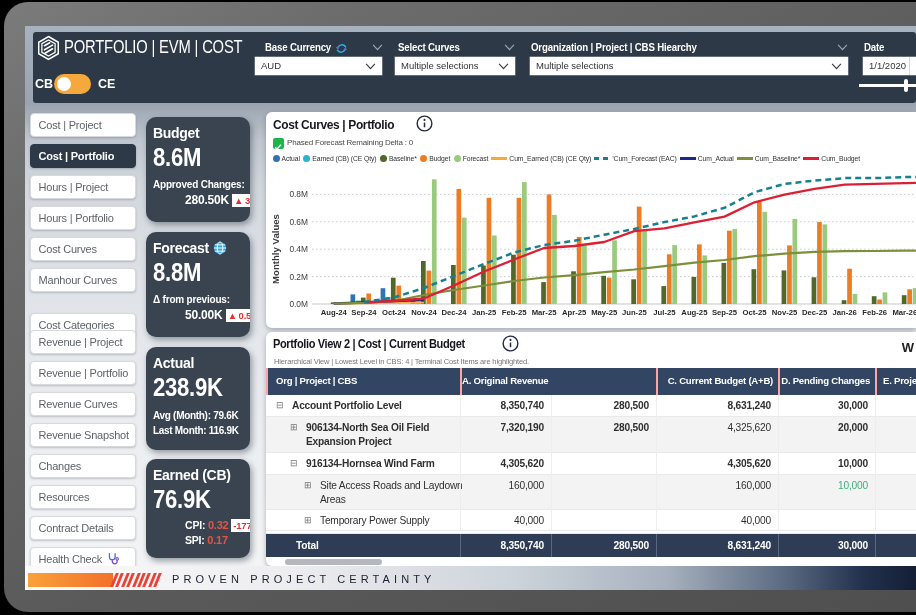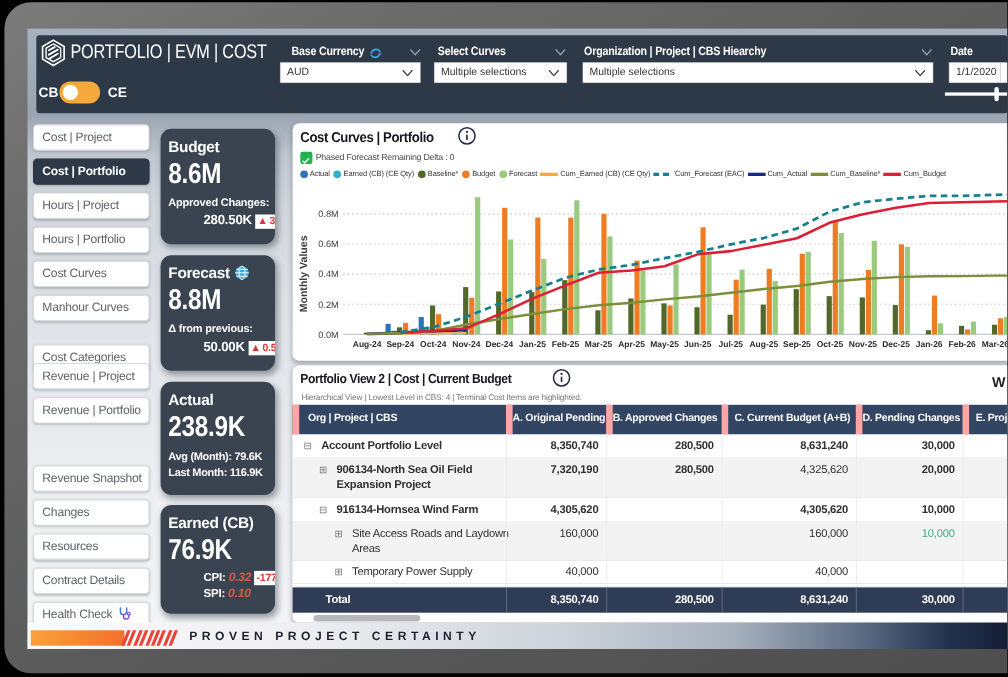--- a/index.html
+++ b/index.html
@@ -23,50 +23,50 @@
   border-radius:4px; font-size:11px; color:#5f6368; line-height:22px; padding-left:8px; letter-spacing:-.2px;
   box-shadow:0 1px 2px rgba(50,60,70,.25); white-space:nowrap; overflow:hidden; }
 .btn.sel { background:#2d3947; color:#fff; font-weight:700; border-color:#2d3947; }
 .kpi { position:absolute; left:121px; width:104px; background:#3a4451; border-radius:10px;
   color:#fff; padding:8px 0 0 7px; box-shadow:2px 3px 6px rgba(40,50,60,.45); overflow:hidden; }
 .kt { font-size:14px; font-weight:700; letter-spacing:-.3px; }
 .kv { font-size:26px; font-weight:700; margin-top:1px; letter-spacing:-.3px; transform:scaleX(.85); transform-origin:left; }
 .ks { font-size:10px; font-weight:700; margin-top:6px; white-space:nowrap; letter-spacing:-.2px; }
 .kn { font-size:12px; font-weight:700; margin-top:3px; white-space:nowrap; letter-spacing:-.2px;margin-left:32px; }
 .badge { background:#fff; color:#e03232; font-size:9.5px; font-weight:700; padding:1px 2px; letter-spacing:-.2px; }
-.redtx { color:#e0564a; font-size:11px;font-style:italic; }
+.redtx { color:#e0564a; font-size:11px; }
 .panel { position:absolute; left:241px; width:650px; background:#fff; border-radius:6px 0 0 6px;
   box-shadow:0 2px 5px rgba(50,60,70,.35); }
 .ptitle { position:absolute; left:7px; top:5px; font-size:13px; font-weight:700; color:#17171f; letter-spacing:-.4px; transform:scaleX(.92); transform-origin:left; white-space:nowrap; }
 .chk { position:absolute; left:7px; top:26px; width:10.5px; height:10.5px; background:#1fb44b; border-radius:2px; }
 .chktxt { position:absolute; left:21px; top:26px; font-size:8px; letter-spacing:-.2px; color:#4a4a4a; }
 .legend { position:absolute; left:3px; top:43px; right:0; display:flex; align-items:center;
   font-size:6.8px; color:#333; white-space:nowrap; letter-spacing:-.1px; }
 .ldot { width:7px; height:7px; border-radius:50%; margin:0 2px 0 3.5px; flex:none; }
 .lline { width:16px; height:2.4px; margin:0 2px 0 3px; flex:none; }
 .chartsvg { position:absolute; left:0; top:0; }
 .sub { position:absolute; left:8px; top:25px; font-size:7.5px; letter-spacing:-.15px; color:#767676; }
 .throw { position:absolute; left:0; top:36px; width:650px; height:27px; background:#324563; }
 .thc { position:absolute; top:0; height:27px; color:#fff; font-size:9.6px; font-weight:700;
-  line-height:26px; text-align:right; padding-right:5px; border-left:6px solid #fca5a5; letter-spacing:-.25px; white-space:nowrap; }
+  line-height:26px; text-align:right; padding-right:5px; border-left:2px solid #fca5a5; letter-spacing:-.25px; white-space:nowrap; }
 .trow { position:absolute; left:0; width:650px; border-bottom:1px solid #e9e9e9; }
 .tcell { position:absolute; top:4px; font-size:10.2px; color:#303030; line-height:14px; white-space:nowrap; letter-spacing:-.2px; }
 .exp { position:absolute; top:5px; font-size:9px; color:#777; }
 .grn { color:#3fae7c !important; }
 .totrow { position:absolute; left:0; top:202px; width:650px; height:23px; background:#2e3c55; }
 .totrow .tcell { top:5px; }
 .tvd { position:absolute; top:0; width:1px; height:23px; background:#5a6880; }
 .bvline { position:absolute; top:63px; width:1px; height:139px; background:#ededed; }
 .sthumb { position:absolute; left:19px; top:227px; width:97px; height:6px; background:#b4b8bd; border-radius:3px; }
 .footer { position:absolute; left:0; top:540px; width:891px; height:24px;
   background:linear-gradient(90deg,#fbfbfc 0%,#ededf0 30%,#ccd3da 55%,#a7b1be 72%,#5c6c83 85%,#22314d 94%,#141f36 100%); }
 .obar { position:absolute; left:3px; top:7px; width:85px; height:14px;
   background:linear-gradient(90deg,#f9a13b,#f3702a); }
 .stripe { position:absolute; top:7px; width:3px; height:14px; background:#ea4335; transform:skewX(-22deg); }
-.ftext { position:absolute; left:147px; top:7px; font-size:11px; font-weight:700; letter-spacing:4.1px; color:#1b2130; }
+.ftext { position:absolute; left:147px; top:7px; font-size:11px; font-weight:400; letter-spacing:4.1px; color:#1b2130; }
 </style></head>
 <body>
 <div id="stage">
   <div class="bezel"></div>
   <div class="screen">
     <div class="hdr">
       <svg width="23" height="26" viewBox="0 0 40 44" style="position:absolute;left:4px;top:3px">
 <path d="M20 2 37 12 V32 L20 42 3 32 V12 Z" fill="none" stroke="#fff" stroke-width="2.6"></path>
 <path d="M20 8 31.5 14.5 V29.5 L20 36 8.5 29.5 V14.5 Z" fill="none" stroke="#fff" stroke-width="2.2"></path>
 <path d="M13 18 l9 -5 M13 25 l14 -8 M14 31 l13 -7.5" stroke="#fff" stroke-width="3" stroke-linecap="round"></path>
@@ -111,20 +111,21 @@
     </div>
     <div class="btn" style="top:86.5px">Cost | Project</div>
       <div class="btn sel" style="top:117.5px">Cost | Portfolio</div>
       <div class="btn" style="top:148.6px">Hours | Project</div>
       <div class="btn" style="top:210.7px">Cost Curves</div>
       <div class="btn" style="top:179.7px">Hours | Portfolio</div>
       <div class="btn" style="top:241.8px">Manhour Curves</div>
       <div class="btn" style="top:287px">Cost Categories</div>
       <div class="btn" style="top:303.9px">Revenue | Project</div>
       <div class="btn" style="top:334.9px">Revenue | Portfolio</div>
+      <div class="btn" style="top:365.9px">Revenue Curves</div>
       <div class="btn" style="top:397.0px">Revenue Snapshot</div>
       <div class="btn" style="top:459.1px">Resources</div>
       <div class="btn" style="top:428.1px">Changes</div>
       <div class="btn" style="top:490.2px">Contract Details</div>
       <div class="btn" style="top:521.2px">Health Check<svg width="13" height="13" viewBox="0 0 16 16" style="margin-left:5px;vertical-align:-2px">
           <path d="M3 2v4a3.5 3.5 0 0 0 7 0V2" fill="none" stroke="#4a6fd4" stroke-width="1.6" stroke-linecap="round"></path>
           <path d="M6.5 9.5v2a3 3 0 0 0 6 0v-1.5" fill="none" stroke="#7a4fd4" stroke-width="1.6" stroke-linecap="round"></path>
           <circle cx="12.5" cy="8.5" r="1.6" fill="none" stroke="#7a4fd4" stroke-width="1.3"></circle>
         </svg></div>
 
@@ -149,21 +150,21 @@
 <div class="kpi" style="top:321px;height:103px">
   <div class="kt">Actual</div>
   <div class="kv">238.9K</div>
   <div class="ks" style="margin-top:7px;font-size:10px;letter-spacing:-.3px">Avg (Month): 79.6K</div>
   <div class="ks" style="margin-top:4px;font-size:10px;letter-spacing:-.3px">Last Month: 116.9K</div>
 </div>
 <div class="kpi" style="top:433px;height:99px">
   <div class="kt">Earned (CB)</div>
   <div class="kv">76.9K</div>
   <div class="kn" style="margin-top:4px;font-size:10.5px">CPI: <span class="redtx">0.32</span> <span class="badge">-177.20%</span></div>
-  <div class="kn" style="margin-top:3px;font-size:10.5px">SPI: <span class="redtx">0.10</span></div>
+  <div class="kn" style="margin-top:3px;font-size:10.5px">SPI: <span class="redtx">0.17</span></div>
 </div>
     <div class="panel" style="top:86px;height:216px">
       <div class="ptitle">Cost Curves | Portfolio</div>
       <svg width="17" height="17" viewBox="0 0 18 18" style="position:absolute;left:150px;top:3px">
           <circle cx="9" cy="9" r="7.8" fill="none" stroke="#252b45" stroke-width="1.5"></circle>
           <line x1="9" y1="8" x2="9" y2="13" stroke="#252b45" stroke-width="1.6"></line>
           <circle cx="9" cy="5.2" r="1.1" fill="#252b45"></circle>
         </svg>
       <div class="chk"><svg width="10" height="10" viewBox="0 0 12 12">
             <path d="M2.5 6.2 L4.8 8.4 L9.5 3.4" fill="none" stroke="#fff" stroke-width="1.7"></path>
@@ -297,22 +298,21 @@
       <svg width="17" height="17" viewBox="0 0 18 18" style="position:absolute;left:236px;top:3px">
           <circle cx="9" cy="9" r="7.8" fill="none" stroke="#252b45" stroke-width="1.5"></circle>
           <line x1="9" y1="8" x2="9" y2="13" stroke="#252b45" stroke-width="1.6"></line>
           <circle cx="9" cy="5.2" r="1.1" fill="#252b45"></circle>
         </svg>
       <div style="position:absolute;right:2px;top:8px;font-size:13px;font-weight:700;color:#222">W</div>
       <div class="sub">Hierarchical View | Lowest Level in CBS: 4 | Terminal Cost Items are highlighted.</div>
 
 <div class="throw">
   <div class="thc" style="left:0;width:194px;text-align:left;padding-left:8px">Org | Project | CBS</div>
-  <div class="thc" style="left:194px;width:91px">A. Original Pending</div>
-  <div class="thc" style="left:285px;width:105px">B. Approved Changes</div>
+  <div class="thc" style="left:194px;width:91px">A. Original Revenue</div>
   <div class="thc" style="left:390px;width:122px">C. Current Budget (A+B)</div>
   <div class="thc" style="left:512px;width:97px">D. Pending Changes</div>
   <div class="thc" style="left:609px;width:41px;text-align:left;padding-left:6px">E. Projec</div>
 </div>
       <div class="trow" style="top:63px;height:22px;background:#ffffff">
           <div class="exp" style="left:10px">⊟</div>
           <div class="tcell" style="left:26px;right:462px;text-align:left;font-weight:700">Account Portfolio Level</div>
           <div class="tcell " style="left:194px;width:84px;text-align:right;font-weight:700">8,350,740</div>
           <div class="tcell " style="left:285px;width:98px;text-align:right;font-weight:700">280,500</div>
           <div class="tcell " style="left:390px;width:115px;text-align:right;font-weight:700">8,631,240</div>

